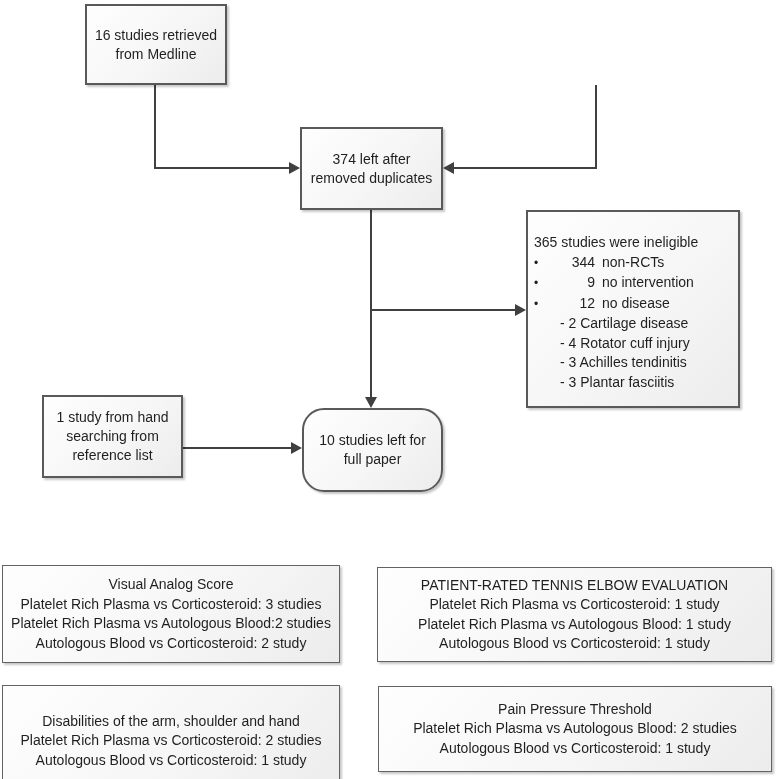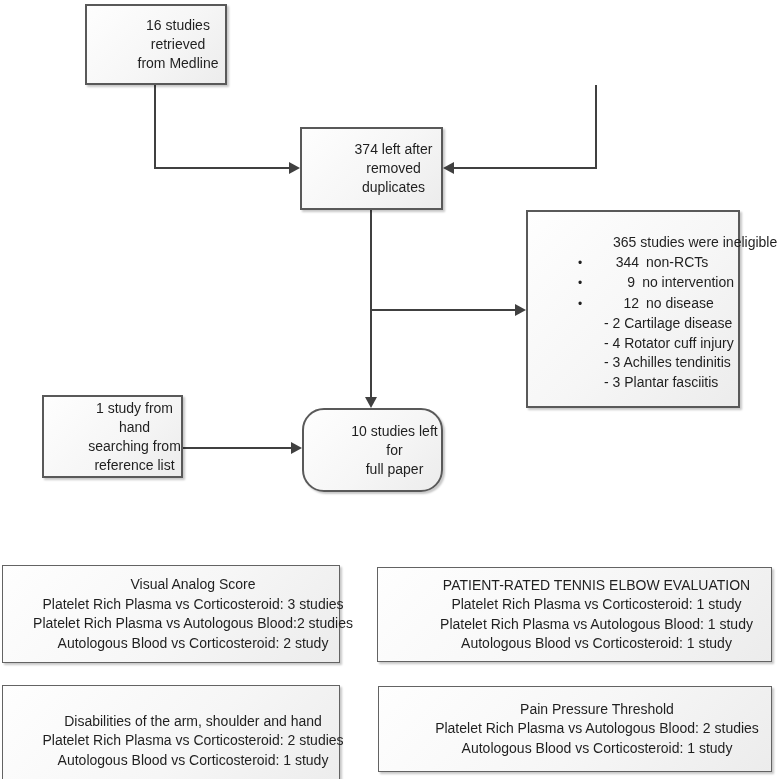--- a/index.html
+++ b/index.html
@@ -23,21 +23,20 @@
     pointer-events: none;
   }
   .fbox {
     position: absolute;
     box-sizing: border-box;
     border: 2px solid #595959;
     background: linear-gradient(135deg, #fefefe 0%, #f6f6f6 55%, #ececec 100%);
     box-shadow: 2px 2px 2px rgba(0,0,0,0.22);
     font-size: 14px;
     line-height: 19px;
-    padding-left: 44px;
   }
   .center-text {
     display: flex;
     align-items: center;
     justify-content: center;
     text-align: center;
     white-space: pre-line;
   }
   .outbox {
     border-width: 1.5px;
@@ -53,21 +52,21 @@
   }
   .outbox-inner .ln {
     white-space: nowrap;
     line-height: 19.5px;
   }
   .ineligible-inner {
     padding: 21px 4px 0 6px;
     font-size: 14px;
     line-height: 19.5px;
   }
-  .ing-heading { white-space: nowrap; margin-left: 35px; }
+  .ing-heading { white-space: nowrap; }
   .ing-row {
     display: flex;
     align-items: baseline;
   }
   .ing-bullet { width: 17px; font-size: 12px; }
   .ing-num { width: 44px; text-align: right; }
   .ing-label { margin-left: 7px; white-space: nowrap; }
   .ing-sub { padding-left: 26px; white-space: nowrap; }
 </style>
 </head>

